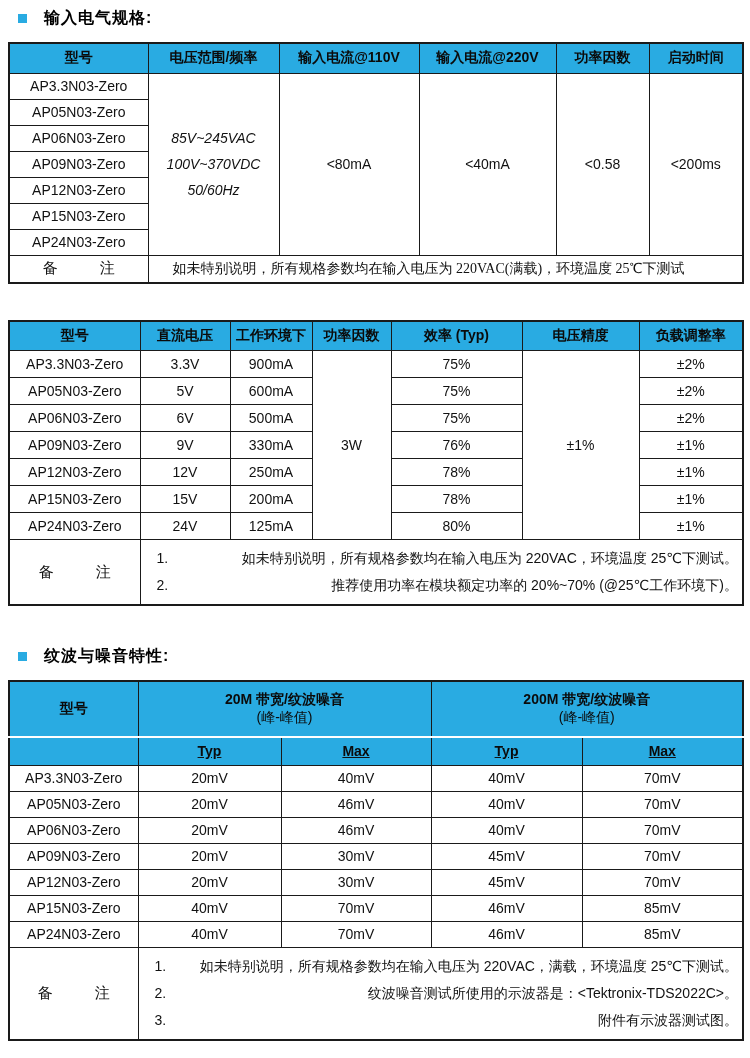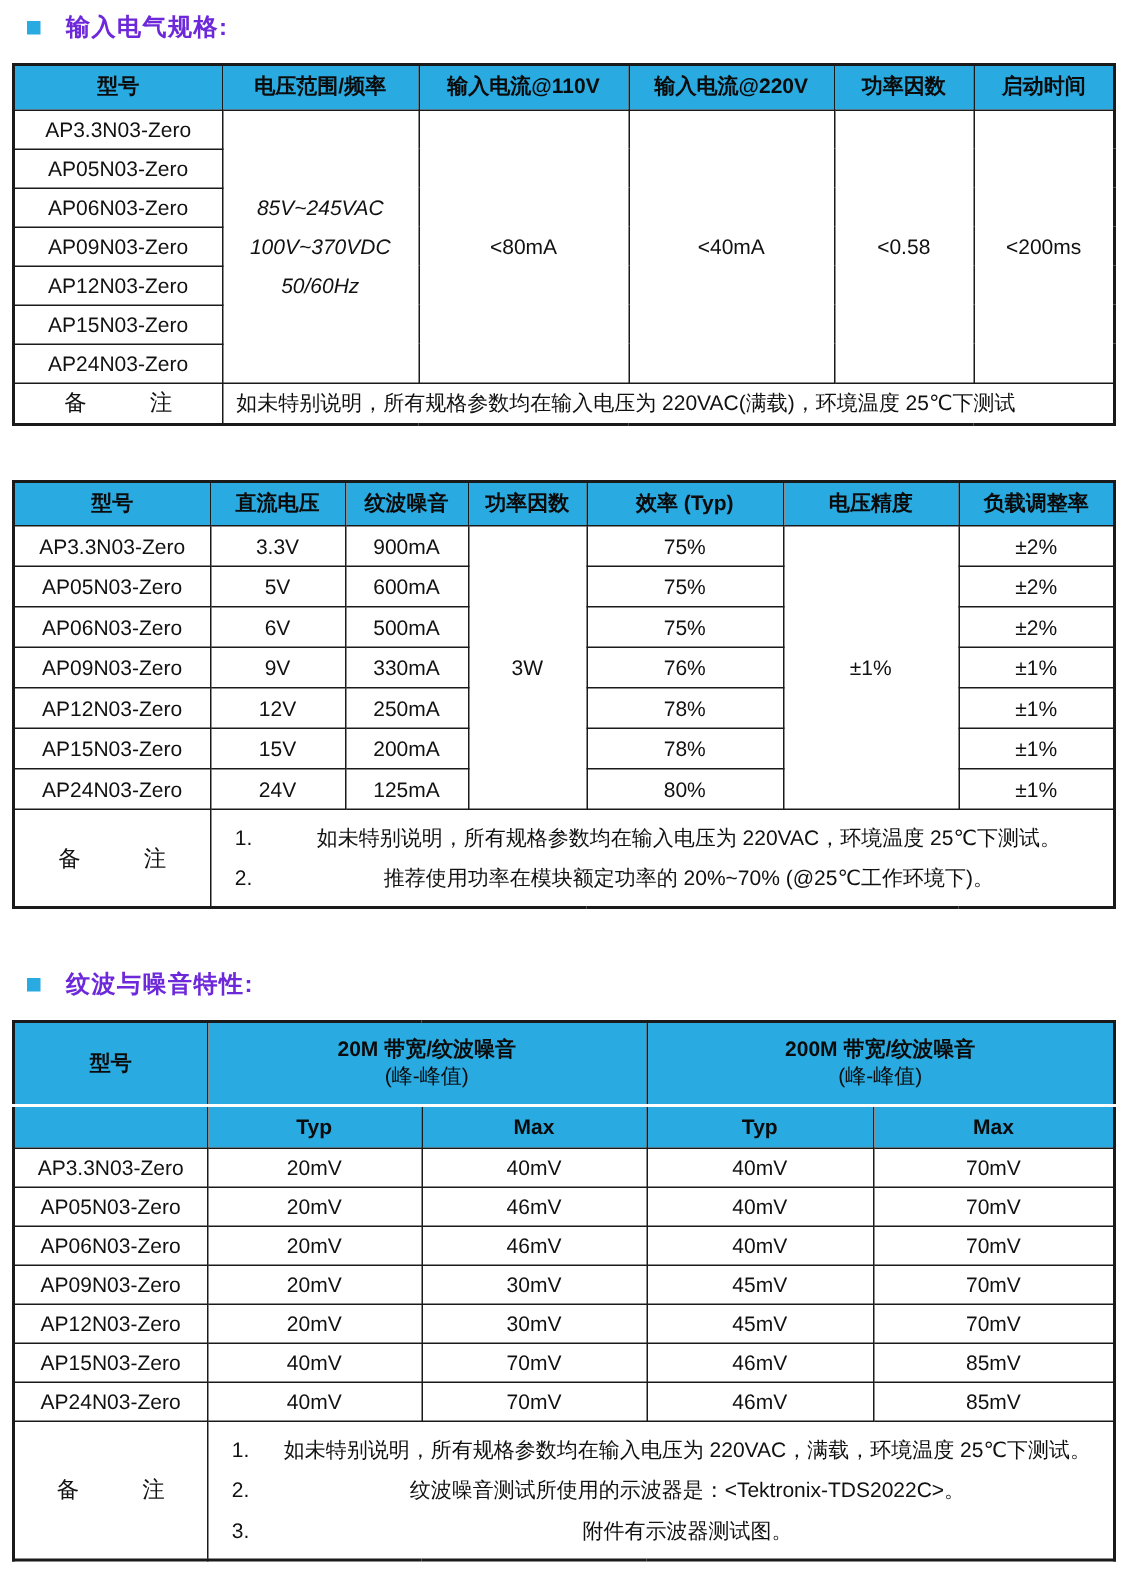--- a/index.html
+++ b/index.html
@@ -8,21 +8,21 @@
     width: 750px; height: 1058px;
     background: #ffffff;
     color: #111111;
     font-family: "Liberation Sans", "DejaVu Sans", sans-serif;
   }
   .page { padding: 8px 8px 0 8px; }
 
   
   .sec-title {
     display: flex; align-items: center;
-    color: #6d28d9; font-weight: bold; font-size: 16px;
+    color: #000000; font-weight: bold; font-size: 16px;
     margin: 0 0 13px 10px; letter-spacing: 1px;
   }
   .sec-title .bullet {
     width: 9px; height: 9px; background: #29ABE2;
     margin-right: 17px; flex: 0 0 auto;
   }
   .gap1 { height: 36px; }
   .gap2 { height: 40px; }
 
   
@@ -37,42 +37,43 @@
   }
   td {
     text-align: center; vertical-align: middle;
     font-size: 14px; padding: 0 2px;
   }
   .t1 thead tr { height: 30px; }
   .t1 tbody tr { height: 26px; }
   .t2 thead tr { height: 30px; }
   .t2 tbody tr { height: 27px; }
   .t3 thead tr.h1 { height: 56px; }
-  .t3 thead tr.h2 { height: 28px; }
+  .t3 thead tr.h2 { height: 28px; text-decoration: underline; }
   .t3 tbody tr { height: 26px; }
   .t3 thead tr.h1 th { border-bottom: 2px solid #ffffff; }
   .t3 th .gl2 { font-weight: normal; }
 
   .vrange div { line-height: 26px; font-style: italic; }
 
   
   .note-label {
     font-size: 15px;
   }
   .note-label .lab {
     display: flex; justify-content: center; gap: 42px;
   }
   .note-single {
-    text-align: left; padding: 4px 6px 4px 9px; font-size: 14px;
+    text-align: left; padding: 4px 6px 4px 24px; font-size: 14px;
     height: 26px;
+    font-family: Liberation Serif, serif;
   }
   .note-multi { text-align: left; padding: 5px 4px 5px 10px; }
   .note-line { display: flex; font-size: 14px; line-height: 27px; }
   .note-line .num { flex: 0 0 30px; text-align: left; padding-left: 6px; }
-  .note-line .txt { flex: 1; text-align: center; }
+  .note-line .txt { flex: 1; text-align: right; }
 </style>
 </head>
 <body>
 
 <div class="page">
 
   <section>
     <div class="sec-title">
       <span class="bullet"></span>
       <span>输入电气规格:</span>
@@ -152,21 +153,21 @@
           <col style="width:82px">
           <col style="width:79px">
         <col style="width:131px">
           <col style="width:117px">
           <col style="width:104px">
       </colgroup>
       <thead>
         <tr>
           <th>型号</th>
           <th>直流电压</th>
-          <th>纹波噪音</th>
+          <th>工作环境下</th>
           <th>功率因数</th>
           <th>效率 (Typ)</th>
           <th>电压精度</th>
           <th>负载调整率</th>
         </tr>
       </thead>
       <tbody>
         <tr>
           <td>AP3.3N03-Zero</td>
           <td>3.3V</td>

